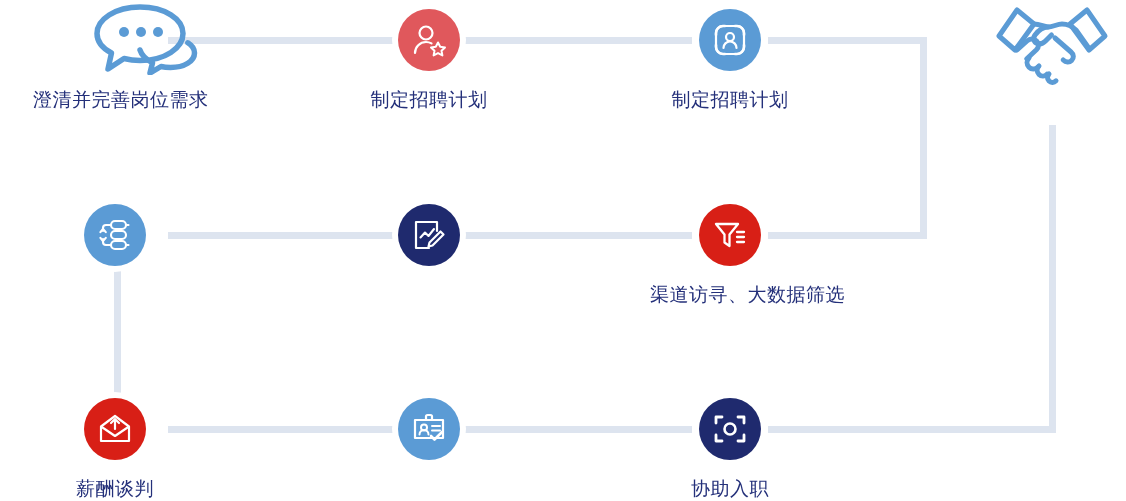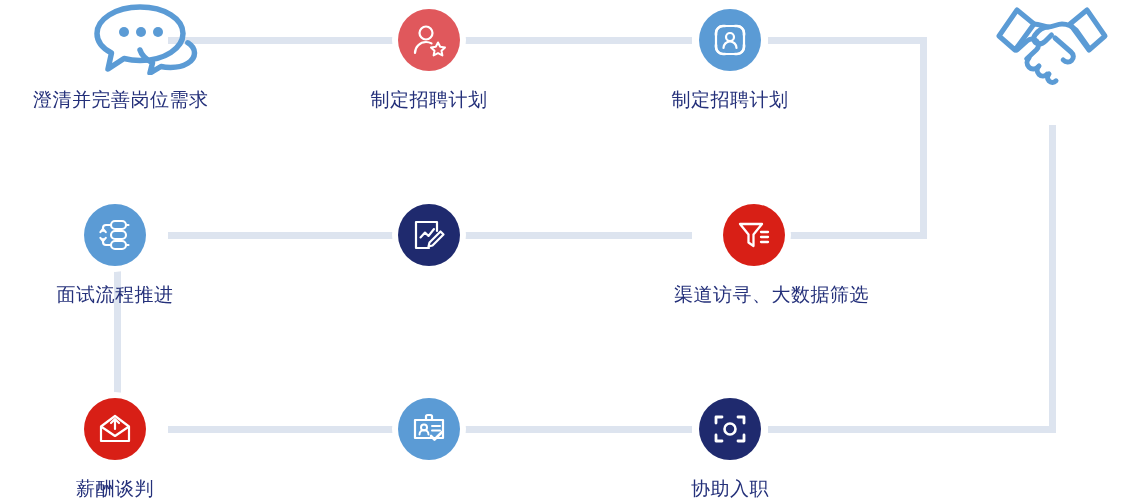--- a/index.html
+++ b/index.html
@@ -109,34 +109,33 @@
       <svg width="36" height="36" viewBox="0 0 36 36" fill="none" xmlns="http://www.w3.org/2000/svg">
         <rect x="14" y="4" width="15" height="8" rx="4" stroke="#fff" stroke-width="2.1" fill="none"></rect>
         <rect x="14" y="14" width="15" height="8" rx="4" stroke="#fff" stroke-width="2.1" fill="none"></rect>
         <rect x="14" y="24" width="15" height="8" rx="4" stroke="#fff" stroke-width="2.1" fill="none"></rect>
         <path d="M14 8H9a3 3 0 00-3 3v3" stroke="#fff" stroke-width="2.1" stroke-linecap="round" fill="none"></path>
         <path d="M14 28H9a3 3 0 01-3-3v-3" stroke="#fff" stroke-width="2.1" stroke-linecap="round" fill="none"></path>
         <path d="M3.4 15.2L6 11.8l2.8 3.4M3.4 20.8L6 24.2l2.8-3.4" stroke="#fff" stroke-width="2.1" stroke-linecap="round" stroke-linejoin="round" fill="none"></path>
         <path d="M29 8h2.5M29 28h2.5" stroke="#fff" stroke-width="2.1" stroke-linecap="round" fill="none"></path>
       </svg>
     </div>
-    <div class="label">面试流程推进</div>
   </div>
 
   <div class="node" style="left:349px;top:204px;">
     <div class="badge" style="background:#1f2a6e;">
       <svg width="36" height="36" viewBox="0 0 36 36" fill="none" xmlns="http://www.w3.org/2000/svg">
         <path d="M26 14V5H5v26h13" stroke="#fff" stroke-width="2.2" stroke-linejoin="round" stroke-linecap="round" fill="none"></path>
         <path d="M9.5 20.5l4.5-5 3.5 3.5 5.5-7" stroke="#fff" stroke-width="2.1" stroke-linecap="round" stroke-linejoin="round" fill="none"></path>
         <path d="M29.5 14.5l3 3-11 11-4 1 1-4z" stroke="#fff" stroke-width="2.2" stroke-linejoin="round" fill="none"></path>
       </svg>
     </div>
   </div>
 
-  <div class="node" style="left:674px;top:204px;">
+  <div class="node" style="left:650px;top:204px;">
     <div class="badge" style="background:#d81f16;">
       <svg width="36" height="36" viewBox="0 0 36 36" fill="none" xmlns="http://www.w3.org/2000/svg">
         <path d="M4 7h22l-8.5 10.5V29l-5-3.5V17.5z" stroke="#fff" stroke-width="2.3" stroke-linejoin="round" fill="none"></path>
         <path d="M25 15h7M25 20h7M25 25h7" stroke="#fff" stroke-width="2.3" stroke-linecap="round" fill="none"></path>
       </svg>
     </div>
     <div class="label">渠道访寻、大数据筛选</div>
   </div>
 
   <div class="node" style="left:35px;top:398px;">

